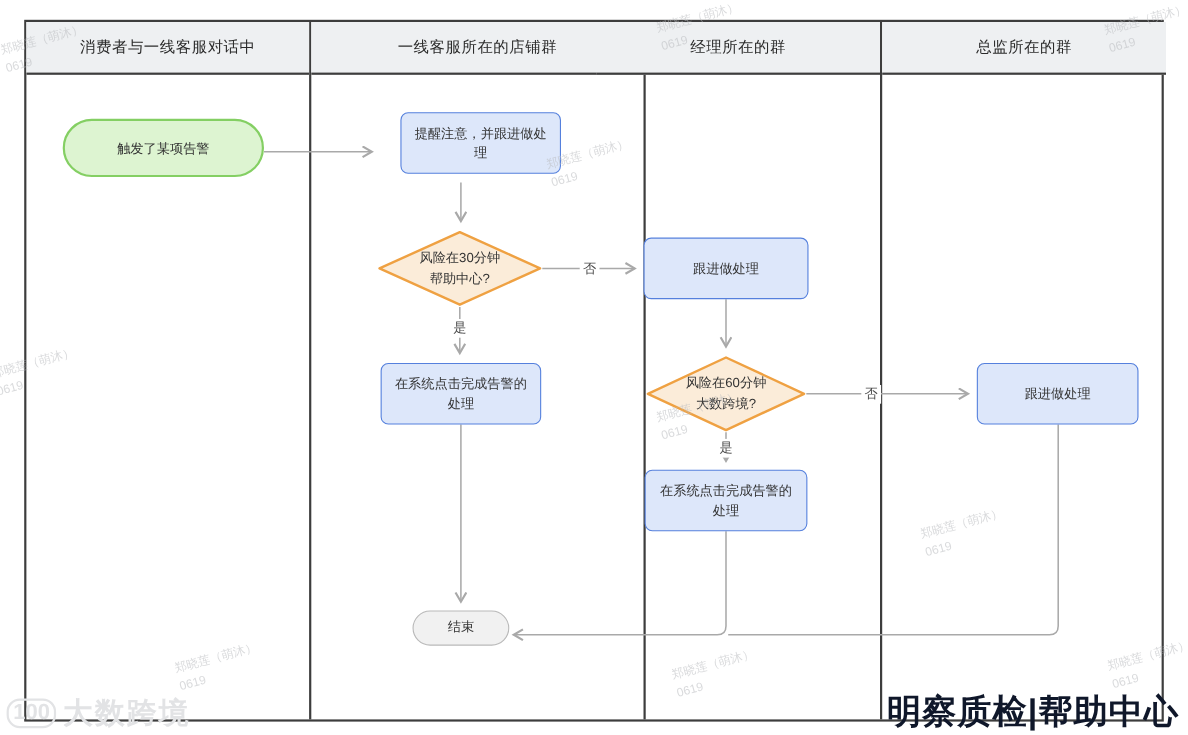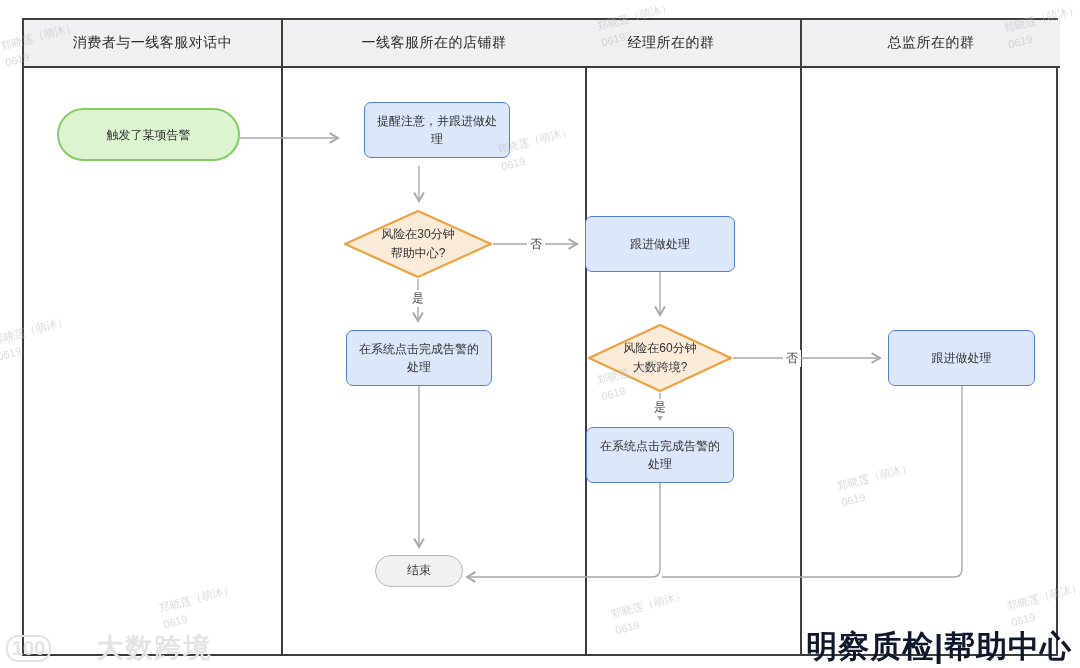--- a/index.html
+++ b/index.html
@@ -29,21 +29,21 @@
   
   .edge-label{position:absolute;z-index:4;background:#ffffff;padding:0 3px;font-size:12px;color:#4a4a4a;}
   
   .edges{position:absolute;left:0;top:0;z-index:2;pointer-events:none;}
   
   .wm{position:absolute;z-index:5;transform:rotate(-15deg);color:rgba(185,188,192,.55);
     font-size:11px;line-height:1.5;pointer-events:none;white-space:nowrap;}
   .wm span{display:block;}
   
   .footer-left{position:absolute;left:6px;bottom:2px;z-index:6;display:flex;align-items:center;
-    color:#e2e3e5;font-weight:bold;font-size:27px;letter-spacing:2px;gap:39px;}
+    color:#e2e3e5;font-weight:bold;font-size:27px;letter-spacing:2px;}
   .logo-badge{font-size:20px;border:2px solid #e2e3e5;border-radius:12px;padding:0 4px;
     margin-right:6px;letter-spacing:0;}
   .footer-right{position:absolute;right:8px;bottom:0px;z-index:6;
     color:#0f172a;font-weight:bold;font-size:31px;letter-spacing:1px;}
 </style>
 </head>
 <body>
 
 <div class="stage">
 

